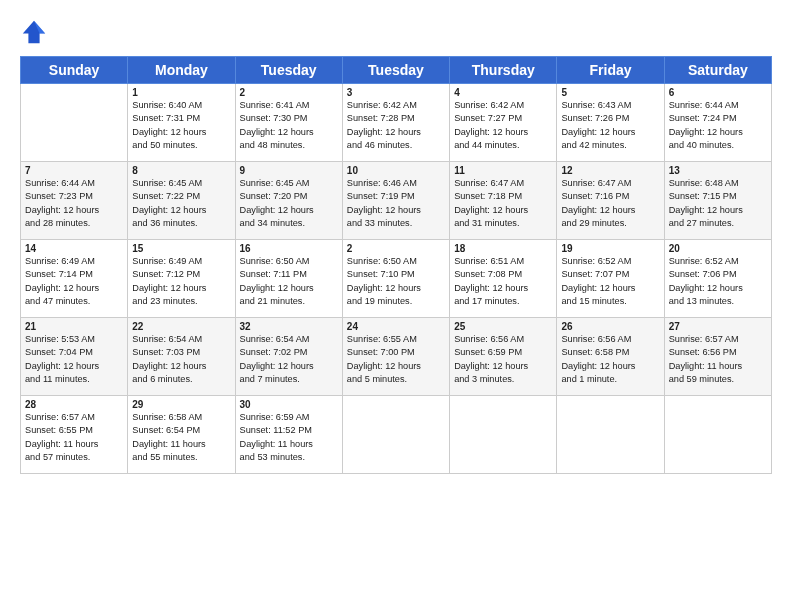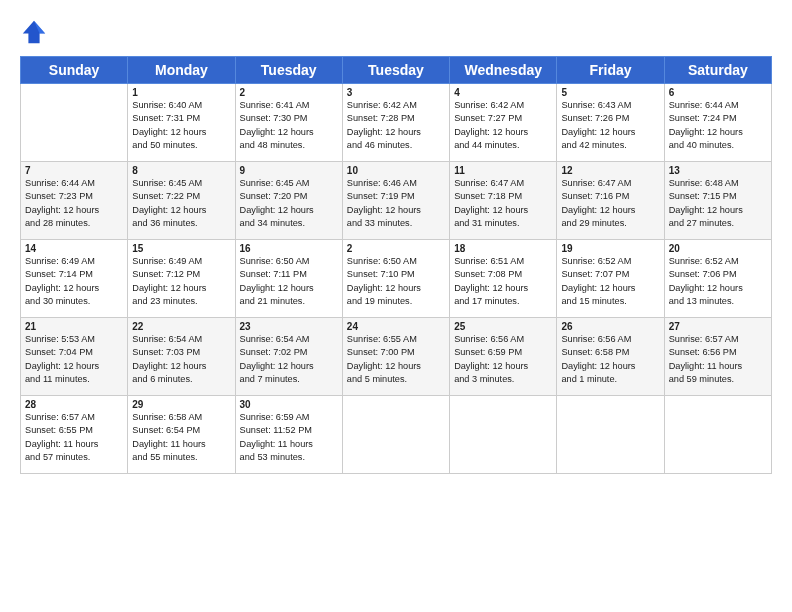--- a/index.html
+++ b/index.html
@@ -108,21 +108,21 @@
     </div>
   </div>
 
   <table>
     <thead>
       <tr>
       <th>Sunday</th>
           <th>Monday</th>
           <th>Tuesday</th>
           <th>Tuesday</th>
-          <th>Wednesday</th>
+          <th>Thursday</th>
           <th>Friday</th>
           <th>Saturday</th>
         </tr>
     </thead>
     <tbody id="calendar-body">
     <tr>
           <td></td>
           <td>
             <div class="day-num">1</div>
             <div class="cell-content"><span>Sunrise: 6:40 AM</span><br><span>Sunset: 7:31 PM</span><br><span>Daylight: 12 hours</span><br><span>and 50 minutes.</span><br></div>
@@ -174,21 +174,21 @@
             <div class="cell-content"><span>Sunrise: 6:47 AM</span><br><span>Sunset: 7:16 PM</span><br><span>Daylight: 12 hours</span><br><span>and 29 minutes.</span><br></div>
           </td>
           <td>
             <div class="day-num">13</div>
             <div class="cell-content"><span>Sunrise: 6:48 AM</span><br><span>Sunset: 7:15 PM</span><br><span>Daylight: 12 hours</span><br><span>and 27 minutes.</span><br></div>
           </td>
         </tr>
         <tr>
           <td>
             <div class="day-num">14</div>
-            <div class="cell-content"><span>Sunrise: 6:49 AM</span><br><span>Sunset: 7:14 PM</span><br><span>Daylight: 12 hours</span><br><span>and 30 minutes.</span><br></div>
+            <div class="cell-content"><span>Sunrise: 6:49 AM</span><br><span>Sunset: 7:14 PM</span><br><span>Daylight: 12 hours</span><br><span>and 47 minutes.</span><br></div>
           </td>
           <td>
             <div class="day-num">15</div>
             <div class="cell-content"><span>Sunrise: 6:49 AM</span><br><span>Sunset: 7:12 PM</span><br><span>Daylight: 12 hours</span><br><span>and 23 minutes.</span><br></div>
           </td>
           <td>
             <div class="day-num">16</div>
             <div class="cell-content"><span>Sunrise: 6:50 AM</span><br><span>Sunset: 7:11 PM</span><br><span>Daylight: 12 hours</span><br><span>and 21 minutes.</span><br></div>
           </td>
           <td>
@@ -211,21 +211,21 @@
         <tr>
           <td>
             <div class="day-num">21</div>
             <div class="cell-content"><span>Sunrise: 5:53 AM</span><br><span>Sunset: 7:04 PM</span><br><span>Daylight: 12 hours</span><br><span>and 11 minutes.</span><br></div>
           </td>
           <td>
             <div class="day-num">22</div>
             <div class="cell-content"><span>Sunrise: 6:54 AM</span><br><span>Sunset: 7:03 PM</span><br><span>Daylight: 12 hours</span><br><span>and 6 minutes.</span><br></div>
           </td>
           <td>
-            <div class="day-num">23</div>
+            <div class="day-num">32</div>
             <div class="cell-content"><span>Sunrise: 6:54 AM</span><br><span>Sunset: 7:02 PM</span><br><span>Daylight: 12 hours</span><br><span>and 7 minutes.</span><br></div>
           </td>
           <td>
             <div class="day-num">24</div>
             <div class="cell-content"><span>Sunrise: 6:55 AM</span><br><span>Sunset: 7:00 PM</span><br><span>Daylight: 12 hours</span><br><span>and 5 minutes.</span><br></div>
           </td>
           <td>
             <div class="day-num">25</div>
             <div class="cell-content"><span>Sunrise: 6:56 AM</span><br><span>Sunset: 6:59 PM</span><br><span>Daylight: 12 hours</span><br><span>and 3 minutes.</span><br></div>
           </td>

